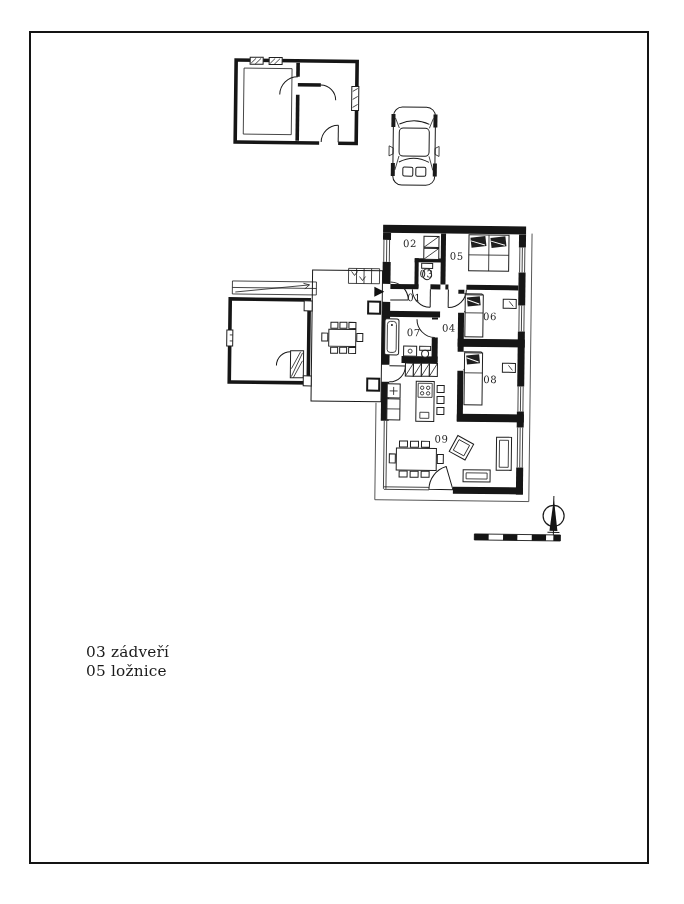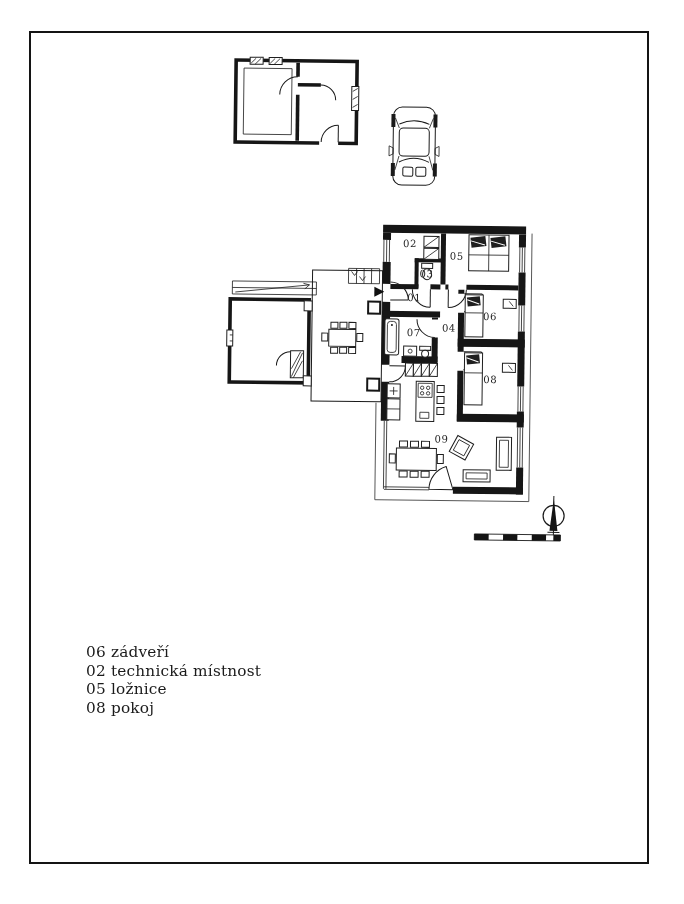--- a/index.html
+++ b/index.html
@@ -342,17 +342,15 @@
       <text class="room-label" x="456" y="259">05</text>
       <text class="room-label" x="490" y="319">06</text>
       <text class="room-label" x="414" y="336">07</text>
       <text class="room-label" x="491" y="382">08</text>
       <text class="room-label" x="443" y="442">09</text>
     </g>
   </g>
 </svg>
 
 <div class="legend">
-  <div class="legend-line">06 zádveří</div>
-  <div class="legend-line">02 technická místnost</div>
+  <div class="legend-line">03 zádveří</div>
   <div class="legend-line">05 ložnice</div>
-  <div class="legend-line">08 pokoj</div>
 </div>
 
 </body></html>

